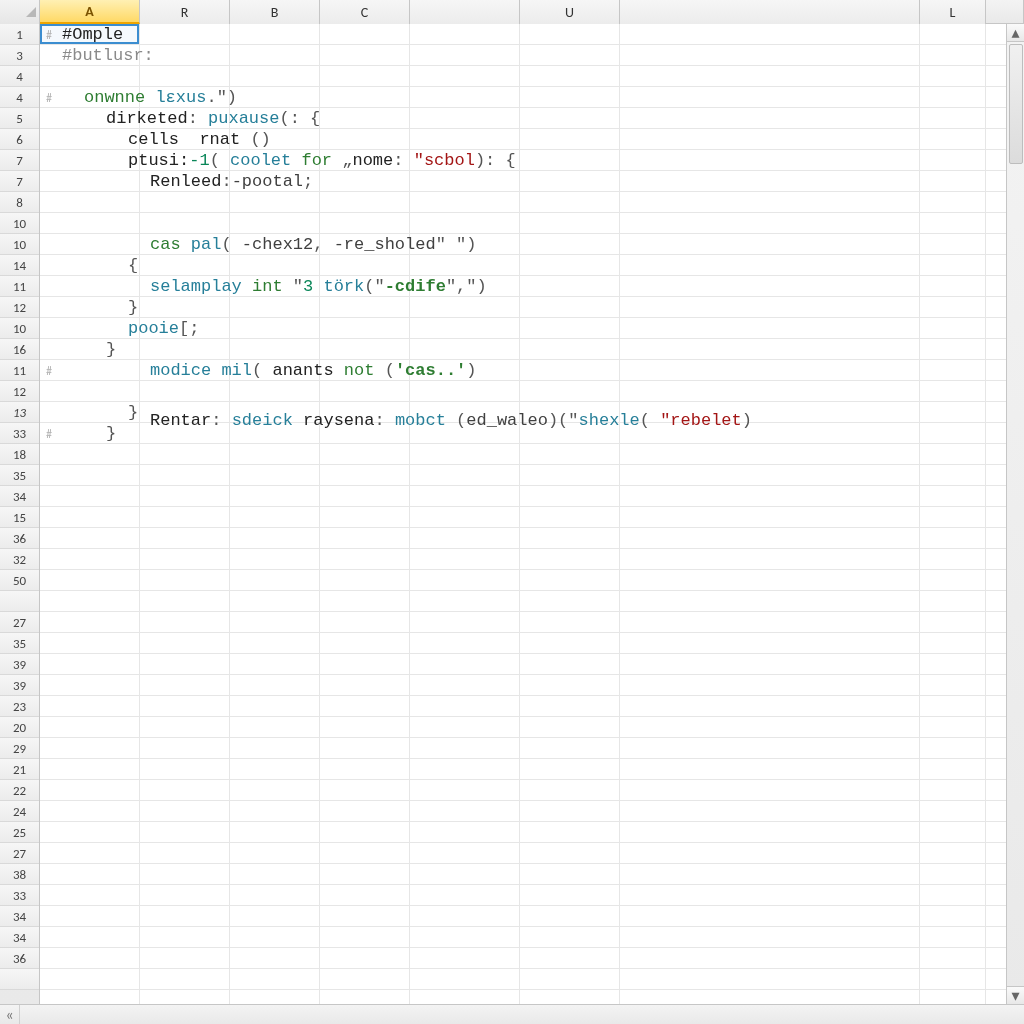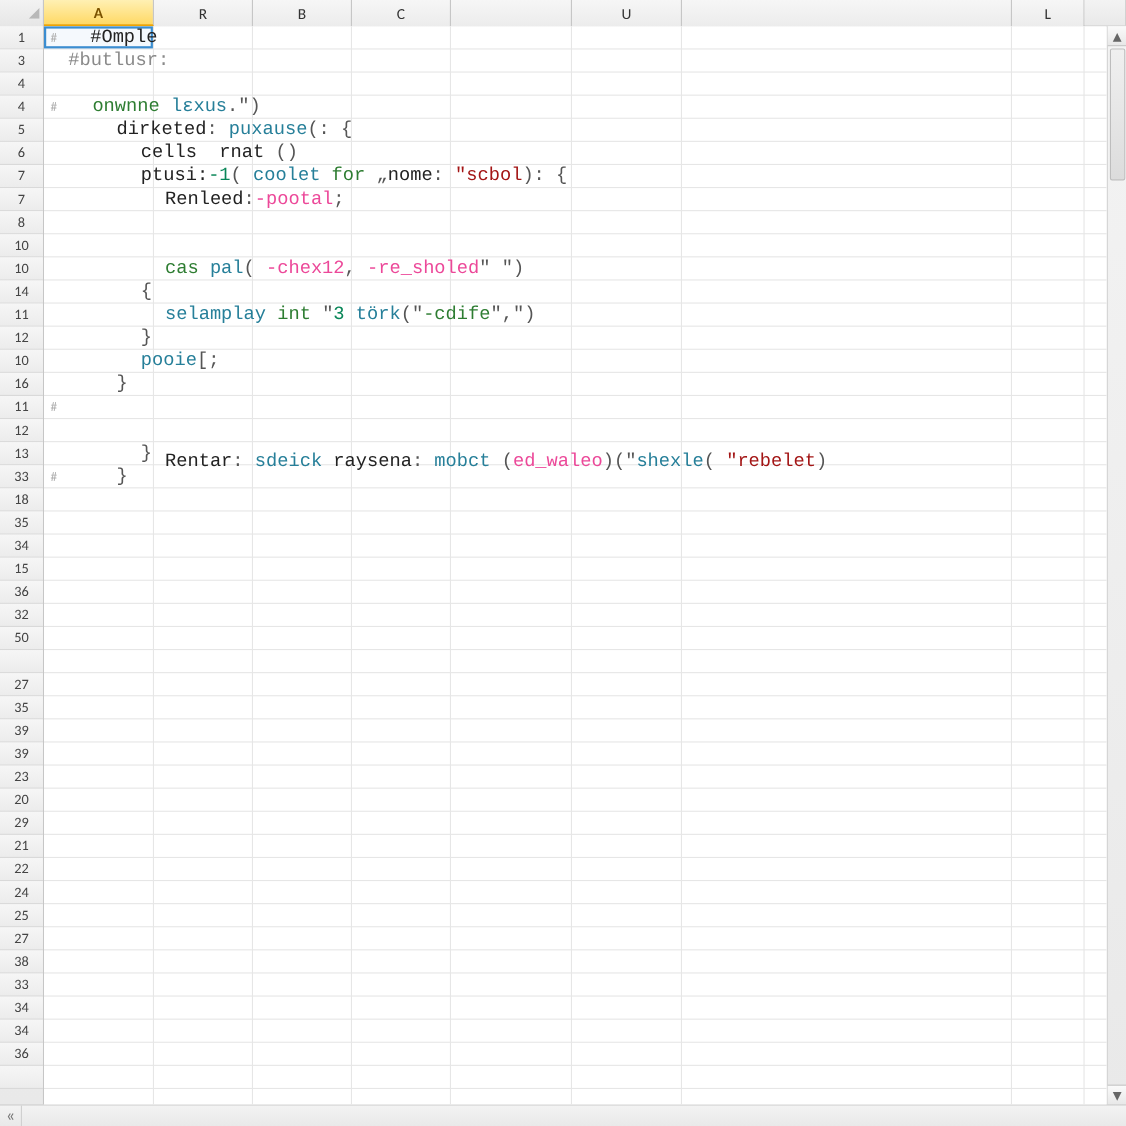--- a/index.html
+++ b/index.html
@@ -24,26 +24,26 @@
   .vline { position:absolute; top:0; bottom:0; width:1px; background:#e6e6e6; }
   .hline { position:absolute; left:0; right:0; height:1px; background:#e6e6e6; }
 
   .content { position:absolute; inset:0; }
   .row { position:absolute; left:0; right:0; height:21px; display:flex; align-items:center; }
   .row .gutter { width:18px; display:flex; align-items:center; justify-content:center; color:#b0b0b0; font-size:12px; }
   .row .text { font-family: Consolas, "Courier New", monospace; font-size:17px; color:#222; white-space: pre; }
   .tok-kw { color:#2e7d32; }
   .tok-fn { color:#267f99; }
   .tok-str { color:#a31515; }
-  .tok-str2 { color:#2e7d32; }
+  .tok-str2 { color:#2e7d32;font-weight:bold; }
   .tok-num { color:#098658; }
   .tok-punc { color:#555; }
   .tok-ident { color:#222; }
   .tok-comment { color:#8a8a8a; }
-  .tok-param { color:#ec4899; }
+  .tok-param { color:#404040; }
 
   
   .selection { position:absolute; border:2px solid #3b8dd0; background: rgba(59,141,208,0.05); pointer-events:none; }
 
   
   .vscroll { width:18px; background: linear-gradient(#f3f3f3,#e9e9e9); border-left:1px solid #c6c6c6; display:flex; flex-direction:column; align-items:center; }
   .vscroll .arrow { width:18px; height:18px; display:flex; align-items:center; justify-content:center; color:#666; border-bottom:1px solid #c6c6c6; background:linear-gradient(#fafafa,#e8e8e8); }
   .vscroll .arrow.down { border-top:1px solid #c6c6c6; border-bottom:none; margin-top:auto; }
   .vscroll .track { flex:1; width:18px; position:relative; }
   .vscroll .thumb { position:absolute; left:2px; right:2px; top:2px; height:120px; background:linear-gradient(#f0f0f0,#dcdcdc); border:1px solid #bdbdbd; border-radius:2px; }
@@ -88,21 +88,21 @@
         <div class="row-header" style="height: 21px;">8</div>
         <div class="row-header" style="height: 21px;">10</div>
         <div class="row-header" style="height: 21px;">10</div>
         <div class="row-header" style="height: 21px;">14</div>
         <div class="row-header" style="height: 21px;">11</div>
         <div class="row-header" style="height: 21px;">12</div>
         <div class="row-header" style="height: 21px;">10</div>
         <div class="row-header" style="height: 21px;">16</div>
         <div class="row-header" style="height: 21px;">11</div>
         <div class="row-header" style="height: 21px;">12</div>
-        <div class="row-header" style="height: 21px;">13</div>
+        <div class="row-header" style="height: 21px; font-style: italic;">13</div>
         <div class="row-header" style="height: 21px;">33</div>
         <div class="row-header" style="height: 21px;">18</div>
         <div class="row-header" style="height: 21px;">35</div>
         <div class="row-header" style="height: 21px;">34</div>
         <div class="row-header" style="height: 21px;">15</div>
         <div class="row-header" style="height: 21px;">36</div>
         <div class="row-header" style="height: 21px;">32</div>
         <div class="row-header" style="height: 21px;">50</div>
         <div class="row-header" style="height: 21px;"></div>
         <div class="row-header" style="height: 21px;">27</div>
@@ -179,21 +179,21 @@
           <div class="hline" style="top: 881px;"></div>
           <div class="hline" style="top: 902px;"></div>
           <div class="hline" style="top: 923px;"></div>
           <div class="hline" style="top: 944px;"></div>
           <div class="hline" style="top: 965px;"></div>
         </div>
       <div class="selection" id="selection" style="left: 0px; top: 0px; width: 99px; height: 20px;"></div>
       <div class="content" id="content">
           <div class="row" style="top: 0px;">
             <span class="gutter">#</span>
-            <span class="text" style="padding-left: 4px; margin-left: 20px;"><span class="tok-ident">#Omple</span></span>
+            <span class="text" style="padding-left: 4px;"><span class="tok-ident">#Omple</span></span>
           </div>
           <div class="row" style="top: 21px;">
             <span class="gutter"></span>
             <span class="text" style="padding-left: 4px;"><span class="tok-comment">#butlusr:</span></span>
           </div>
           <div class="row" style="top: 42px;">
             <span class="gutter"></span>
             <span class="text" style="padding-left: 4px;"></span>
           </div>
           <div class="row" style="top: 63px;">
@@ -239,20 +239,21 @@
           <div class="row" style="top: 294px;">
             <span class="gutter"></span>
             <span class="text" style="padding-left: 70px;"><span class="tok-fn">pooie</span><span class="tok-punc">[;</span></span>
           </div>
           <div class="row" style="top: 315px;">
             <span class="gutter"></span>
             <span class="text" style="padding-left: 48px;"><span class="tok-punc">}</span></span>
           </div>
           <div class="row" style="top: 336px;">
             <span class="gutter">#</span>
+            <span class="text" style="padding-left: 92px;"><span class="tok-fn">modice </span><span class="tok-fn">mil</span><span class="tok-punc">( </span><span class="tok-ident">anants </span><span class="tok-kw">not </span><span class="tok-punc">(</span><span class="tok-str2">'cas..'</span><span class="tok-punc">)</span></span>
           </div>
           <div class="row" style="top: 358px; margin-top: 28px;">
             <span class="gutter"></span>
             <span class="text" style="padding-left: 92px;"><span class="tok-ident">Rentar</span><span class="tok-punc">: </span><span class="tok-fn">sdeick </span><span class="tok-ident">raysena</span><span class="tok-punc">: </span><span class="tok-fn">mobct </span><span class="tok-punc">(</span><span class="tok-param">ed_waleo</span><span class="tok-punc">)("</span><span class="tok-fn">shexle</span><span class="tok-punc">( </span><span class="tok-str">"rebelet</span><span class="tok-punc">)</span></span>
           </div>
           <div class="row" style="top: 378px;">
             <span class="gutter"></span>
             <span class="text" style="padding-left: 70px;"><span class="tok-punc">}</span></span>
           </div>
           <div class="row" style="top: 399px;">

